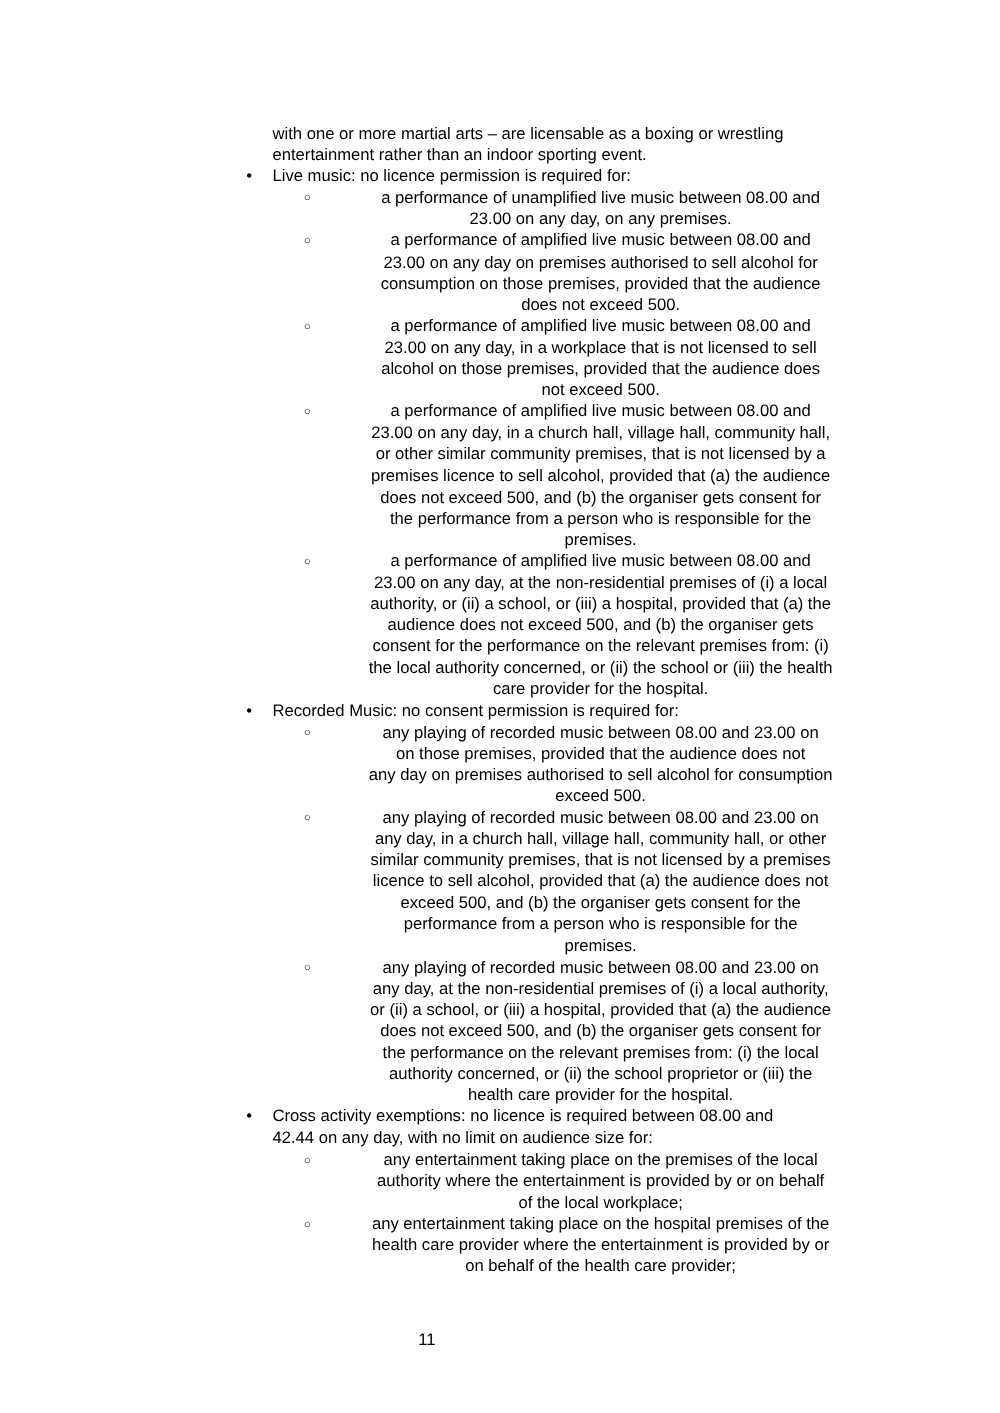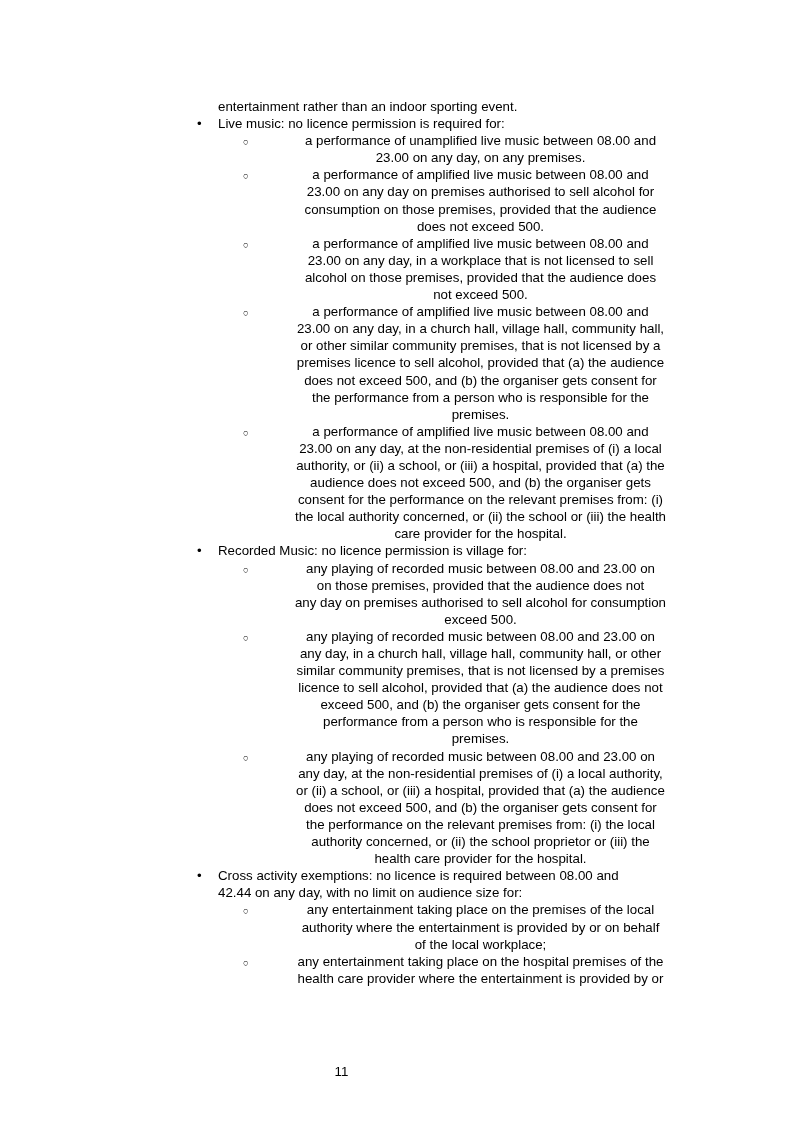--- a/index.html
+++ b/index.html
@@ -61,21 +61,21 @@
     width: 683px;
     text-align: center;
   }
 </style>
 </head>
 <body>
 
 <div class="page">
   <div class="content" id="content">
       <div class="block paragraph">
-        <div class="text"><div class="line">entertainment rather than an indoor sporting event.</div></div>
+        <div class="text"><div class="line">with one or more martial arts – are licensable as a boxing or wrestling</div><div class="line">entertainment rather than an indoor sporting event.</div></div>
       </div>
       <div class="block bullet">
         <span class="marker">•</span>
         <div class="text"><div class="line">Live music: no licence permission is required for:</div></div>
       </div>
       <div class="block subbullet">
         <span class="marker">○</span>
         <div class="text"><div class="line">a performance of unamplified live music between 08.00 and</div><div class="line">23.00 on any day, on any premises.</div></div>
       </div>
       <div class="block subbullet">
@@ -89,21 +89,21 @@
       <div class="block subbullet">
         <span class="marker">○</span>
         <div class="text"><div class="line">a performance of amplified live music between 08.00 and</div><div class="line">23.00 on any day, in a church hall, village hall, community hall,</div><div class="line">or other similar community premises, that is not licensed by a</div><div class="line">premises licence to sell alcohol, provided that (a) the audience</div><div class="line">does not exceed 500, and (b) the organiser gets consent for</div><div class="line">the performance from a person who is responsible for the</div><div class="line">premises.</div></div>
       </div>
       <div class="block subbullet">
         <span class="marker">○</span>
         <div class="text"><div class="line">a performance of amplified live music between 08.00 and</div><div class="line">23.00 on any day, at the non-residential premises of (i) a local</div><div class="line">authority, or (ii) a school, or (iii) a hospital, provided that (a) the</div><div class="line">audience does not exceed 500, and (b) the organiser gets</div><div class="line">consent for the performance on the relevant premises from: (i)</div><div class="line">the local authority concerned, or (ii) the school or (iii) the health</div><div class="line">care provider for the hospital.</div></div>
       </div>
       <div class="block bullet">
         <span class="marker">•</span>
-        <div class="text"><div class="line">Recorded Music: no licence permission is village for:</div></div>
+        <div class="text"><div class="line">Recorded Music: no consent permission is required for:</div></div>
       </div>
       <div class="block subbullet">
         <span class="marker">○</span>
         <div class="text"><div class="line">any playing of recorded music between 08.00 and 23.00 on</div><div class="line">on those premises, provided that the audience does not</div><div class="line">any day on premises authorised to sell alcohol for consumption</div><div class="line">exceed 500.</div></div>
       </div>
       <div class="block subbullet">
         <span class="marker">○</span>
         <div class="text"><div class="line">any playing of recorded music between 08.00 and 23.00 on</div><div class="line">any day, in a church hall, village hall, community hall, or other</div><div class="line">similar community premises, that is not licensed by a premises</div><div class="line">licence to sell alcohol, provided that (a) the audience does not</div><div class="line">exceed 500, and (b) the organiser gets consent for the</div><div class="line">performance from a person who is responsible for the</div><div class="line">premises.</div></div>
       </div>
       <div class="block subbullet">
@@ -113,17 +113,17 @@
       <div class="block bullet">
         <span class="marker">•</span>
         <div class="text"><div class="line">Cross activity exemptions: no licence is required between 08.00 and</div><div class="line">42.44 on any day, with no limit on audience size for:</div></div>
       </div>
       <div class="block subbullet">
         <span class="marker">○</span>
         <div class="text"><div class="line">any entertainment taking place on the premises of the local</div><div class="line">authority where the entertainment is provided by or on behalf</div><div class="line">of the local workplace;</div></div>
       </div>
       <div class="block subbullet">
         <span class="marker">○</span>
-        <div class="text"><div class="line">any entertainment taking place on the hospital premises of the</div><div class="line">health care provider where the entertainment is provided by or</div></div>
+        <div class="text"><div class="line">any entertainment taking place on the hospital premises of the</div><div class="line">health care provider where the entertainment is provided by or</div><div class="line">on behalf of the health care provider;</div></div>
       </div>
     </div>
   <div class="page-number">11</div>
 </div>
 
 </body></html>

